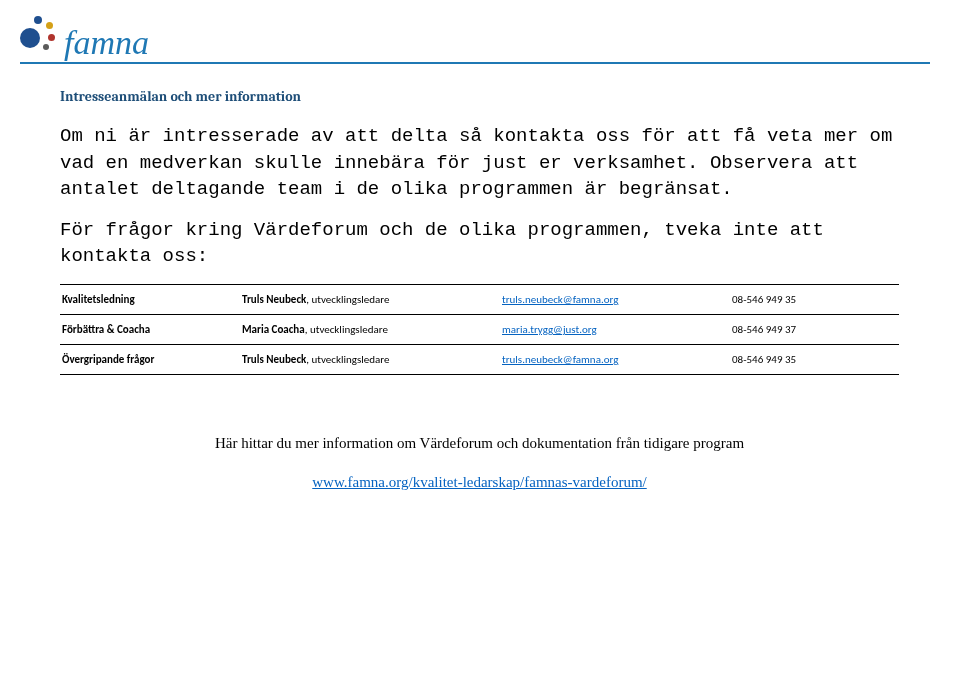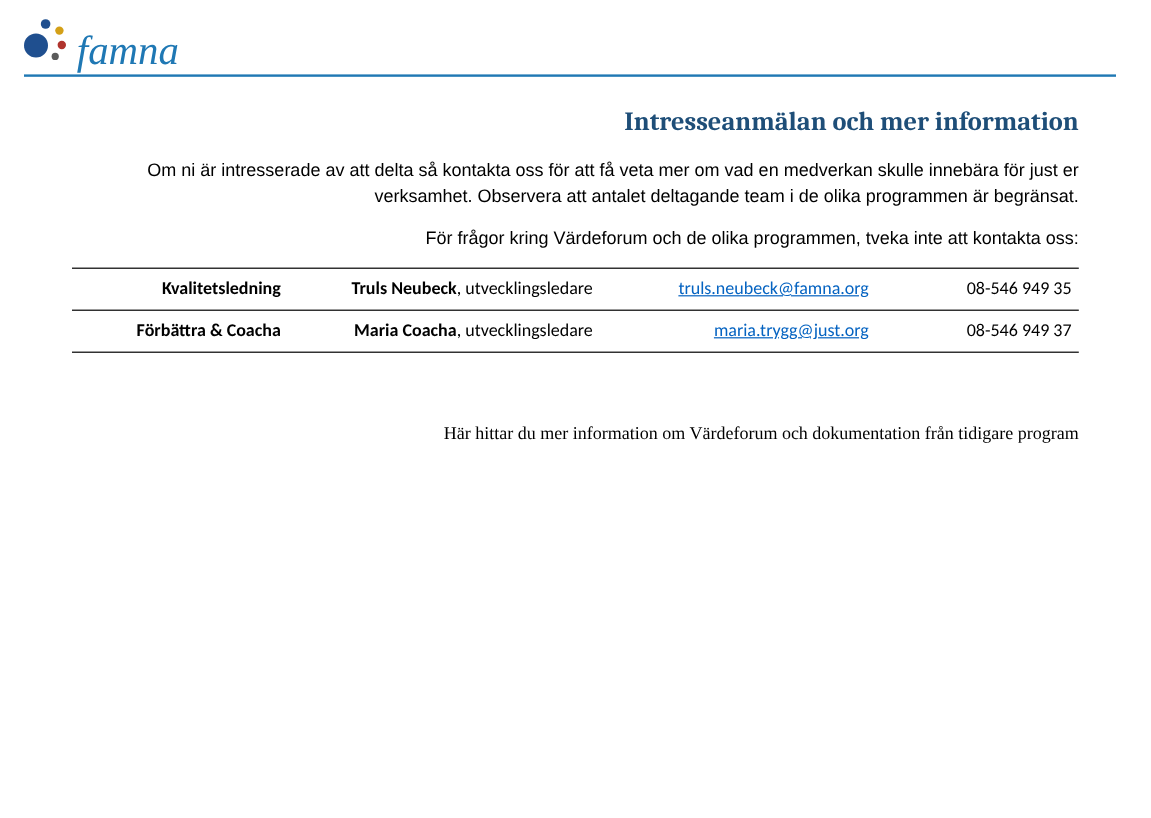--- a/index.html
+++ b/index.html
@@ -1,15 +1,15 @@
 <!DOCTYPE html>
 <html><head>
 <meta charset="utf-8">
 <style>
-  * { box-sizing: border-box; margin: 0; padding: 0; text-align: right; }
+  * { box-sizing: border-box; margin: 0; padding: 0; }
   body {
     width: 959px;
     height: 682px;
     background: #fff;
     font-family: "Segoe UI", Arial, sans-serif;
     color: #000;
     padding: 18px 60px 20px 60px;
     position: relative;
   }
   .logo {
@@ -44,35 +44,35 @@
     top: 62px;
     left: 20px;
     width: 910px;
     height: 2px;
     background: #1f78b4;
   }
   .content { margin-top: 70px; }
   h1 {
     color: #1e4e78;
     font-family: Cambria, Georgia, serif;
-    font-size: 22px;
+    font-size: 14px;
     font-weight: bold;
     margin-bottom: 18px;
   }
   p.body {
-    font-family: Liberation Sans, sans-serif;
-    font-size: 15px;
+    font-family: Liberation Mono, monospace;
+    font-size: 19px;
     line-height: 1.4;
     margin-bottom: 14px;
   }
   table {
     width: 100%;
     border-collapse: collapse;
     font-family: Calibri, Arial, sans-serif;
-    font-size: 15px;
+    font-size: 11px;
     margin-top: 6px;
   }
   table td {
     padding: 8px 6px 8px 2px;
     border-top: 1px solid #000;
     vertical-align: middle;
   }
   table tr:last-child td { border-bottom: 1px solid #000; }
   .bold { font-weight: bold; }
   .link { color: #0563c1; }
@@ -115,19 +115,26 @@
       <td style="width:260px"><span class="bold">Truls Neubeck</span><span>, utvecklingsledare</span></td>
       <td style="width:230px"><a href="#" class="link">truls.neubeck@famna.org</a></td>
       <td>08-546 949 35</td>
     </tr>
     <tr>
       <td class="bold">Förbättra &amp; Coacha</td>
       <td><span class="bold">Maria Coacha</span><span>, utvecklingsledare</span></td>
       <td><a href="#" class="link">maria.trygg@just.org</a></td>
       <td>08-546 949 37</td>
     </tr>
+    <tr>
+      <td class="bold">Övergripande frågor</td>
+      <td><span class="bold">Truls Neubeck</span><span>, utvecklingsledare</span></td>
+      <td><a href="#" class="link">truls.neubeck@famna.org</a></td>
+      <td>08-546 949 35</td>
+    </tr>
   </tbody>
     </table>
 
   <div class="footer">
     <p>Här hittar du mer information om Värdeforum och dokumentation från tidigare program</p>
+    <p class="footer-link"><a href="#" class="link">www.famna.org/kvalitet-ledarskap/famnas-vardeforum/</a></p>
   </div>
 </div>
 
 </body></html>

